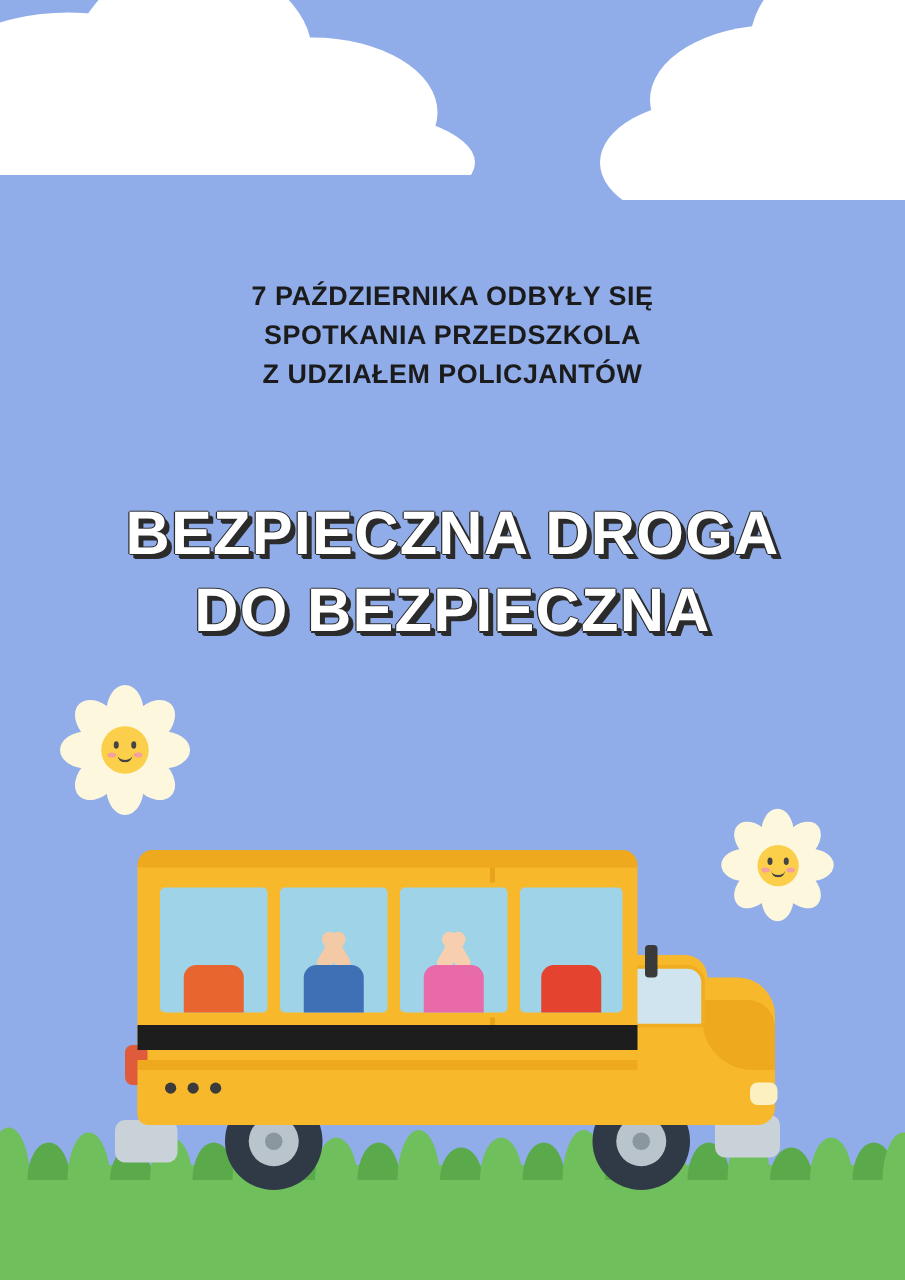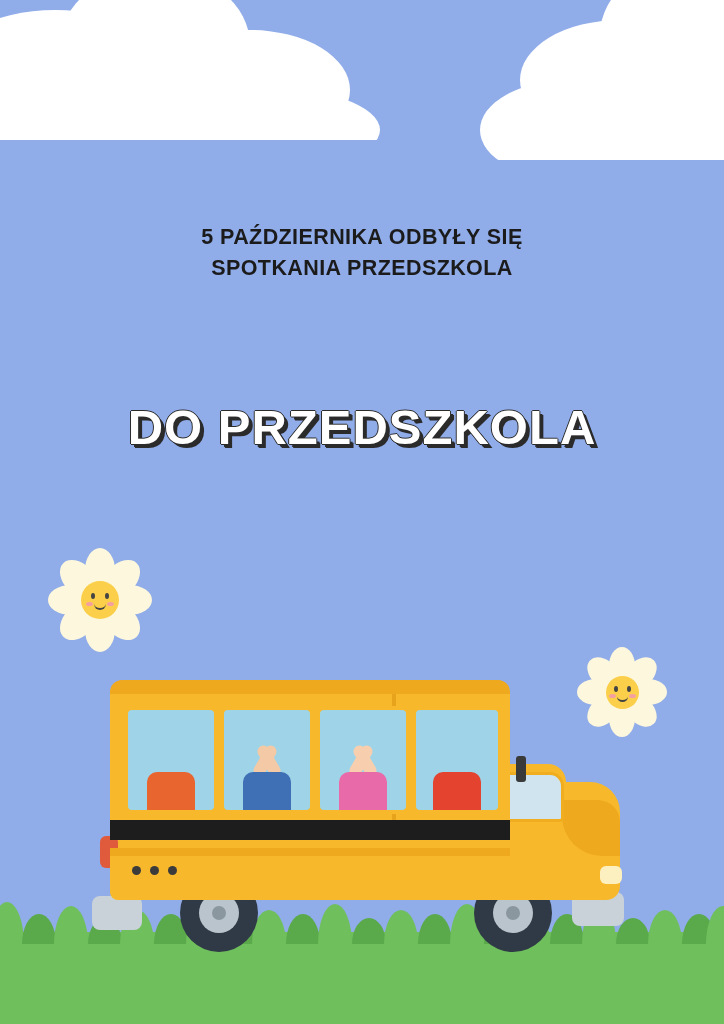--- a/index.html
+++ b/index.html
@@ -354,26 +354,28 @@
   </div>
   <div>
     <div class="cloud cr1"></div>
     <div class="cloud cr2"></div>
     <div class="cloud cr3"></div>
     <div class="cloud cr4"></div>
     <div class="cloudmaskR"></div>
   </div>
 
   <div class="subhead">
-    <div class="ln1">5 PAŹDZIERNIKA ODBYŁY SIĘ</div>
+    <div class="ln1">7 PAŹDZIERNIKA ODBYŁY SIĘ</div>
     <div class="ln2">SPOTKANIA PRZEDSZKOLA</div>
+    <div class="ln3">Z UDZIAŁEM POLICJANTÓW</div>
   </div>
 
   <div class="title">
-    <div>DO PRZEDSZKOLA</div>
+    <div>BEZPIECZNA DROGA</div>
+    <div>DO BEZPIECZNA</div>
   </div>
 
   <div class="flower flower-a">
     <div class="petal" style="transform:rotate(0deg) translateY(-30px)"></div>
     <div class="petal" style="transform:rotate(45deg) translateY(-30px)"></div>
     <div class="petal" style="transform:rotate(90deg) translateY(-30px)"></div>
     <div class="petal" style="transform:rotate(135deg) translateY(-30px)"></div>
     <div class="petal" style="transform:rotate(180deg) translateY(-30px)"></div>
     <div class="petal" style="transform:rotate(225deg) translateY(-30px)"></div>
     <div class="petal" style="transform:rotate(270deg) translateY(-30px)"></div>

